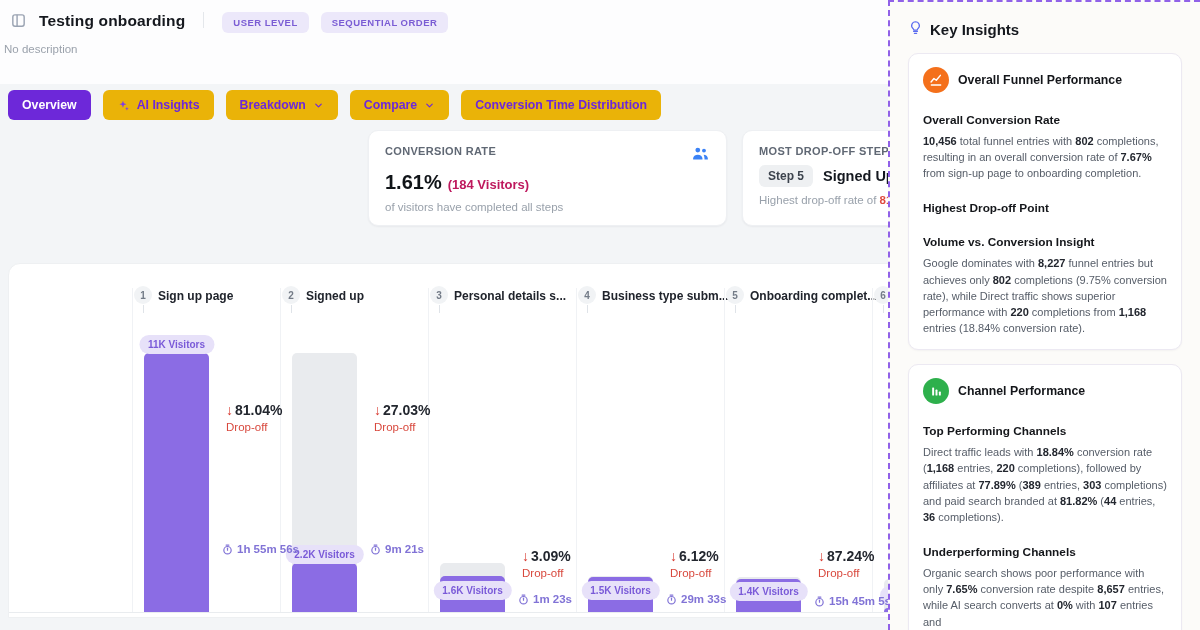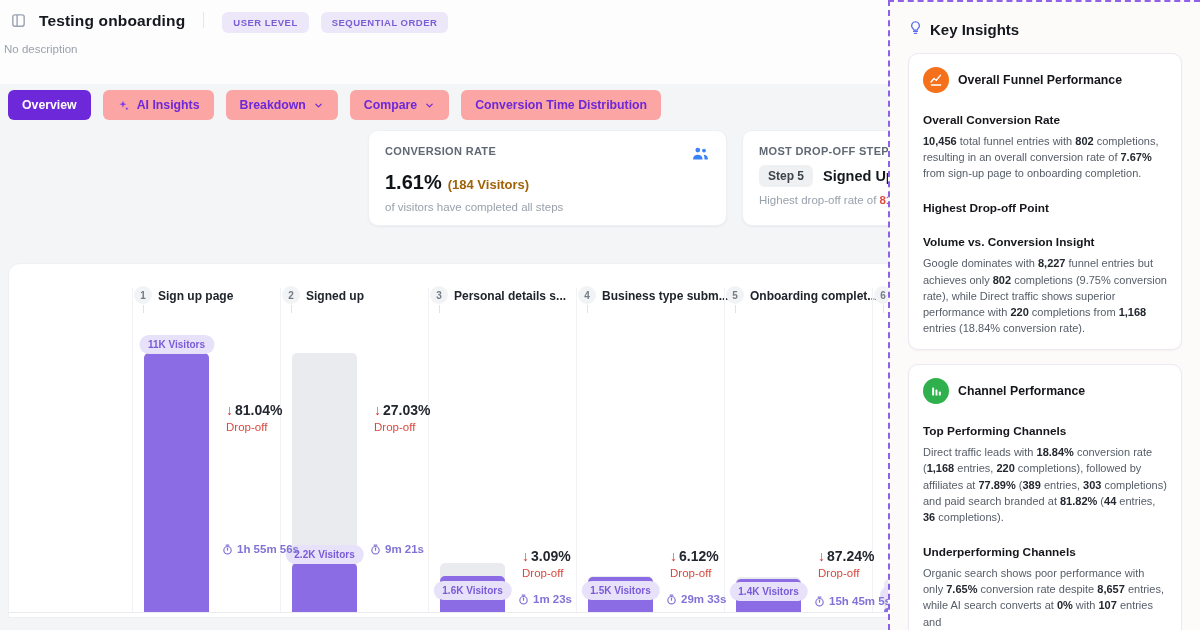--- a/index.html
+++ b/index.html
@@ -11,33 +11,33 @@
   .header { position:absolute; left:0; top:0; right:0; height:84px; background:#fdfdfe; }
   .title-row { display:flex; align-items:flex-start; gap:12px; padding:12px 0 0 10px; }
   .title-icon svg { display:block; }
   .page-title { font-size:15.5px; font-weight:700; color:#15181e; letter-spacing:.01em; }
   .vdiv { width:1px; height:16px; background:#e4e7eb; margin:0 6px; }
   .hbadge { background:#ece8fa; color:#7a5cd4; font-size:9.5px; font-weight:700; letter-spacing:.05em; padding:5px 11px; border-radius:6px; white-space:nowrap; }
   .desc { margin:10px 0 0 4px; font-size:11.5px; color:#9ba2ac; }
 
   
   .tabbar { position:absolute; left:8px; top:90px; display:flex; gap:12px; }
-  .tab { display:inline-flex; align-items:center; gap:7px; height:30px; padding:0 14px; border:none; border-radius:6px; background:#fca5a5; color:#6d28d9; font-family:inherit; font-size:12.3px; font-weight:600; cursor:pointer; white-space:nowrap; }
+  .tab { display:inline-flex; align-items:center; gap:7px; height:30px; padding:0 14px; border:none; border-radius:6px; background:#eab308; color:#6d28d9; font-family:inherit; font-size:12.3px; font-weight:600; cursor:pointer; white-space:nowrap; }
   .tab.active { background:#6d28d9; color:#ffffff; }
   .tab .tab-ic { display:inline-flex; }
 
   
   .stat-card { position:absolute; top:130px; height:96px; background:#ffffff; border:1px solid #eef0f3; border-radius:10px; box-shadow:0 1px 2px rgba(16,24,40,.05); padding:14px 16px; }
   .stat-top { display:flex; align-items:flex-start; justify-content:space-between; }
   .stat-label { font-size:11px; font-weight:700; color:#606874; letter-spacing:.03em; }
   .stat-ic { display:inline-flex; }
   .eye-circle { width:21px; height:21px; border-radius:50%; background:#f3b01f; display:inline-flex; align-items:center; justify-content:center; }
   .stat-value-row { margin-top:9px; display:flex; align-items:baseline; gap:6px; }
   .stat-value { font-size:20px; font-weight:800; color:#101418; }
-  .stat-suffix { font-size:13px; font-weight:600; color:#a16207; }
+  .stat-suffix { font-size:13px; font-weight:600; color:#be185d; }
   .stat-desc { margin-top:7px; font-size:11.5px; color:#99a1ab; }
   .step-row { margin-top:8px; display:flex; align-items:center; gap:10px; }
   .step-pill { background:#eef0f2; border-radius:6px; padding:4px 9px; font-size:12px; font-weight:600; color:#3c434d; }
   .step-name { font-size:14.5px; font-weight:600; color:#14181f; }
   .rate-red { color:#e04a3f; font-weight:700; }
 
   
   .chart-card { position:absolute; left:8px; top:263px; width:1192px; height:355px; background:#ffffff; border:1px solid #eef0f2; border-radius:12px 12px 0 0; overflow:hidden; }
   #funnel-plot { position:absolute; inset:0; }
   .f-sep { position:absolute; width:1px; background:#f0f2f5; }

